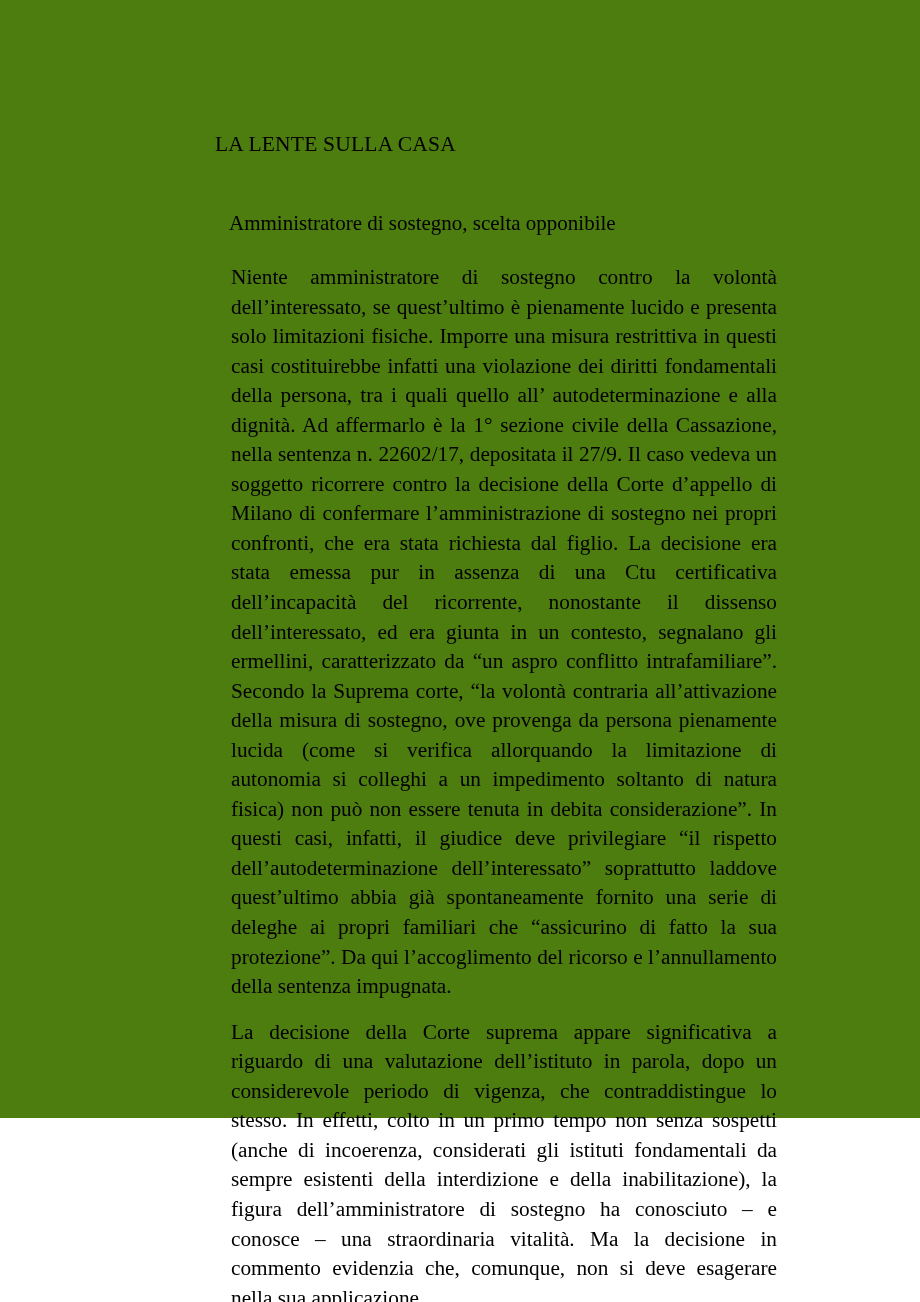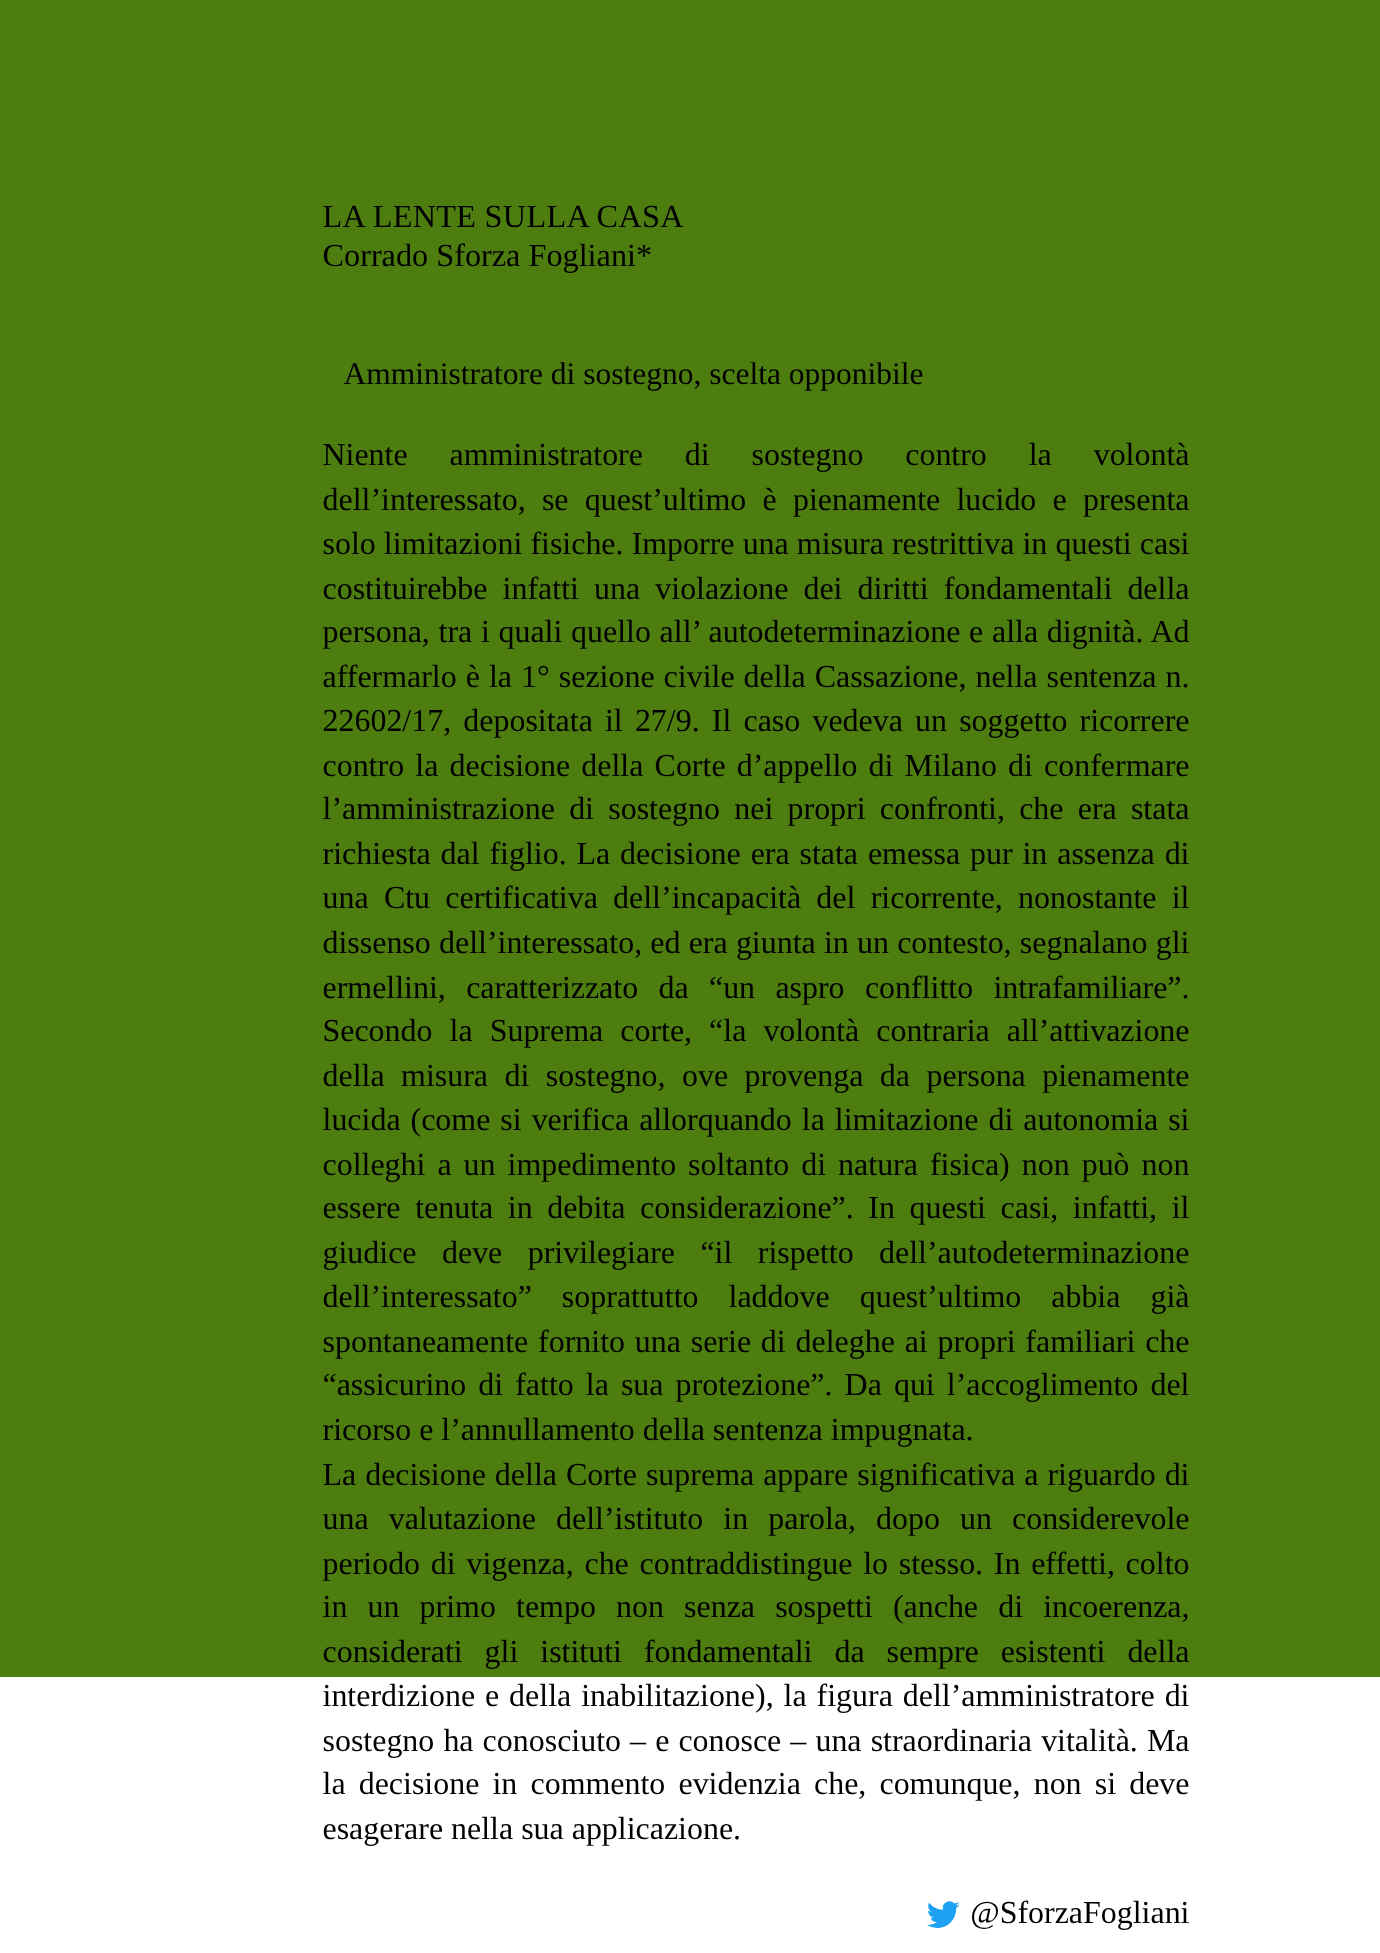--- a/index.html
+++ b/index.html
@@ -52,21 +52,21 @@
     font-size: 21px;
     line-height: 26px;
     padding-left: 14px;
   }
 
   
   .body-block {
     margin-top: 27px;
   }
   .para {
-    margin: 0;
+    margin: 16px;
     font-size: 21.3px;
     line-height: 29.55px;
     text-align: justify;
     text-justify: inter-word;
     hyphens: none;
     -webkit-hyphens: none;
   }
   .para.last-line-natural {
     text-align-last: left;
   }
@@ -106,21 +106,20 @@
   }
 </style>
 </head>
 <body>
 
 <div class="page">
   <div class="content">
 
     <div class="masthead">
       <div class="masthead-title">LA LENTE SULLA CASA</div>
-      <div class="masthead-author">Corrado Sforza Fogliani*</div>
     </div>
 
     <div class="headline">Amministratore di sostegno, scelta opponibile</div>
 
     <div class="body-block">
       <p class="para last-line-natural">Niente amministratore di sostegno contro la volontà dell’interessato, se quest’ultimo è pienamente lucido e presenta solo limitazioni fisiche. Imporre una misura restrittiva in questi casi costituirebbe infatti una violazione dei diritti fondamentali della persona, tra i quali quello all’ autodeterminazione e alla dignità. Ad affermarlo è la 1° sezione civile della Cassazione, nella sentenza n. 22602/17, depositata il 27/9. Il caso vedeva un soggetto ricorrere contro la decisione della Corte d’appello di Milano di confermare l’amministrazione di sostegno nei propri confronti, che era stata richiesta dal figlio. La decisione era stata emessa pur in assenza di una Ctu certificativa dell’incapacità del ricorrente, nonostante il dissenso dell’interessato, ed era giunta in un contesto, segnalano gli ermellini, caratterizzato da “un aspro conflitto intrafamiliare”. Secondo la Suprema corte, “la volontà contraria all’attivazione della misura di sostegno, ove provenga da persona pienamente lucida (come si verifica allorquando la limitazione di autonomia si colleghi a un impedimento soltanto di natura fisica) non può non essere tenuta in debita considerazione”. In questi casi, infatti, il giudice deve privilegiare “il rispetto dell’autodeterminazione dell’interessato” soprattutto laddove quest’ultimo abbia già spontaneamente fornito una serie di deleghe ai propri familiari che “assicurino di fatto la sua protezione”. Da qui l’accoglimento del ricorso e l’annullamento della sentenza impugnata.</p>
       <p class="para last-line-natural">La decisione della Corte suprema appare significativa a riguardo di una valutazione dell’istituto in parola, dopo un considerevole periodo di vigenza, che contraddistingue lo stesso. In effetti, colto in un primo tempo non senza sospetti (anche di incoerenza, considerati gli istituti fondamentali da sempre esistenti della interdizione e della inabilitazione), la figura dell’amministratore di sostegno ha conosciuto – e conosce – una straordinaria vitalità. Ma la decisione in commento evidenzia che, comunque, non si deve esagerare nella sua applicazione.</p>
     </div>
 
     <div class="signature">

